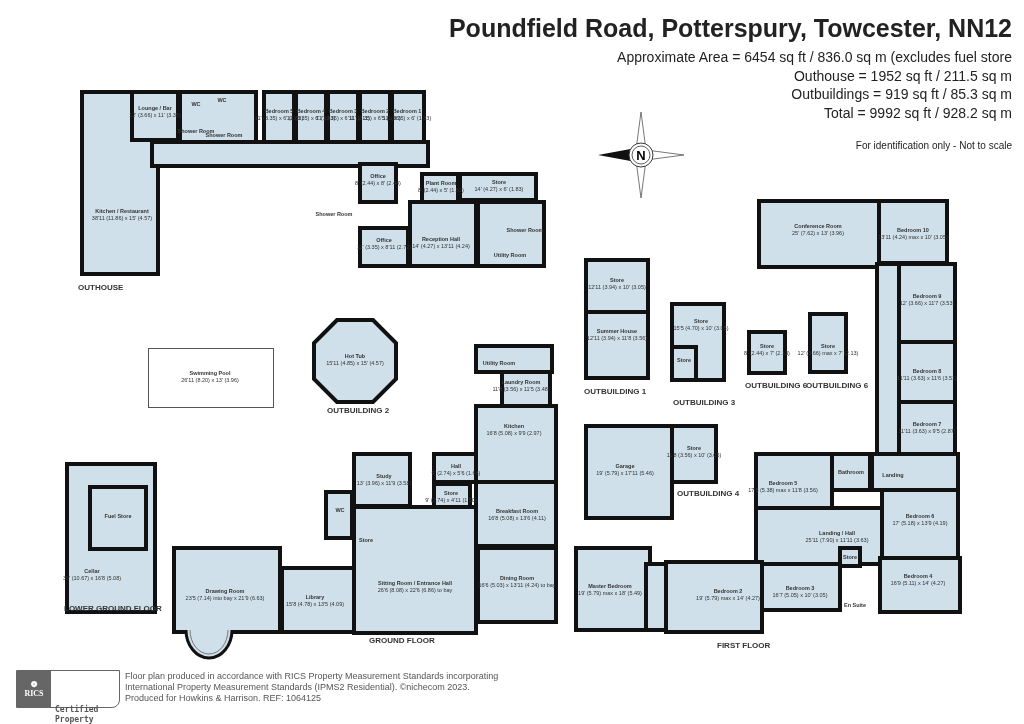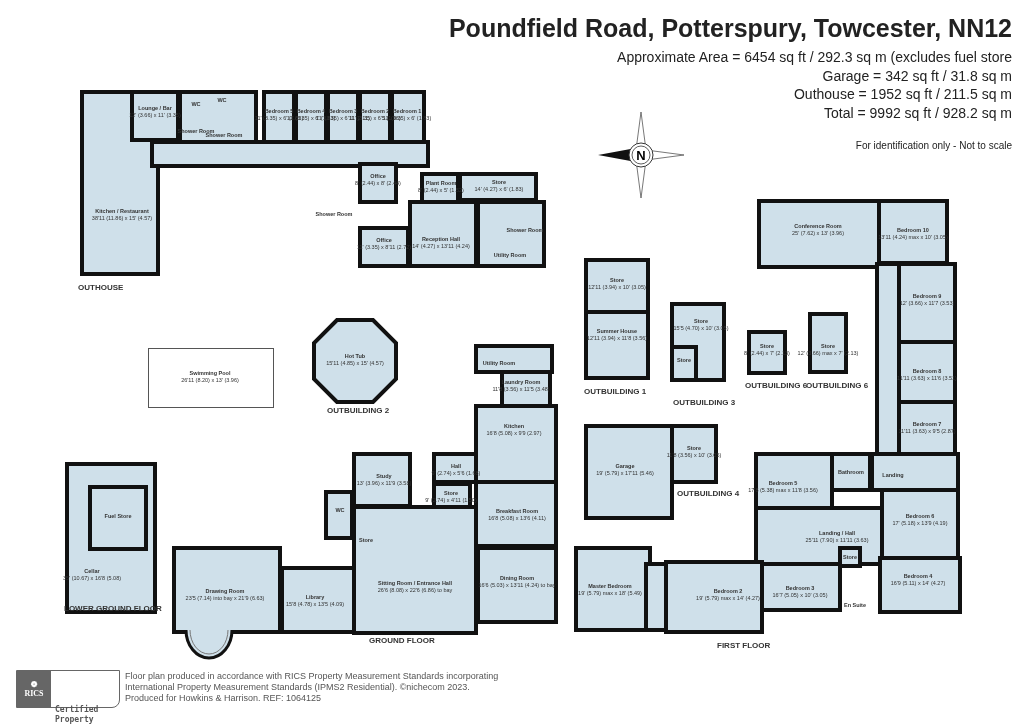--- a/index.html
+++ b/index.html
@@ -16,23 +16,23 @@
   .rics{position:absolute;left:16px;top:670px;width:102px;height:36px;display:flex;border:1px solid #666;border-radius:0 0 8px 0;}
   .rics-logo{width:34px;background:#666;color:#fff;font-size:8px;font-weight:bold;display:flex;flex-direction:column;align-items:center;justify-content:center;font-family:"Liberation Serif",serif;}
   .rics-text{padding:2px 4px;font-size:8px;font-weight:bold;color:#555;line-height:10px;font-family:"DejaVu Sans Mono",monospace;margin-top:32px;}
   .compass{position:absolute;left:596px;top:110px;width:90px;height:90px;}
 </style>
 </head>
 <body>
 
 <div class="title">Poundfield Road, Potterspury, Towcester, NN12</div>
 <div class="areas">
-  <div>Approximate Area = 6454 sq ft / 292.3 sq m (excludes fuel store</div>
-  <div>Garage = 342 sq ft / 31.8 sq m</div>
+  <div>Approximate Area = 6454 sq ft / 836.0 sq m (excludes fuel store</div>
   <div>Outhouse = 1952 sq ft / 211.5 sq m</div>
+  <div>Outbuildings = 919 sq ft / 85.3 sq m</div>
   <div>Total = 9992 sq ft / 928.2 sq m</div>
 </div>
 <div class="note">For identification only - Not to scale</div>
 
 <svg class="compass" viewBox="0 0 90 90">
   <polygon points="45,2 50,40 45,45 40,40" fill="none" stroke="#555" stroke-width="0.8"></polygon>
   <polygon points="45,88 50,50 45,45 40,50" fill="none" stroke="#555" stroke-width="0.8"></polygon>
   <polygon points="88,45 50,40 45,45 50,50" fill="none" stroke="#555" stroke-width="0.8"></polygon>
   <polygon points="2,45 40,38 45,45 40,52" fill="#111"></polygon>
   <circle cx="45" cy="45" r="12" fill="#fff" stroke="#333" stroke-width="1"></circle>

